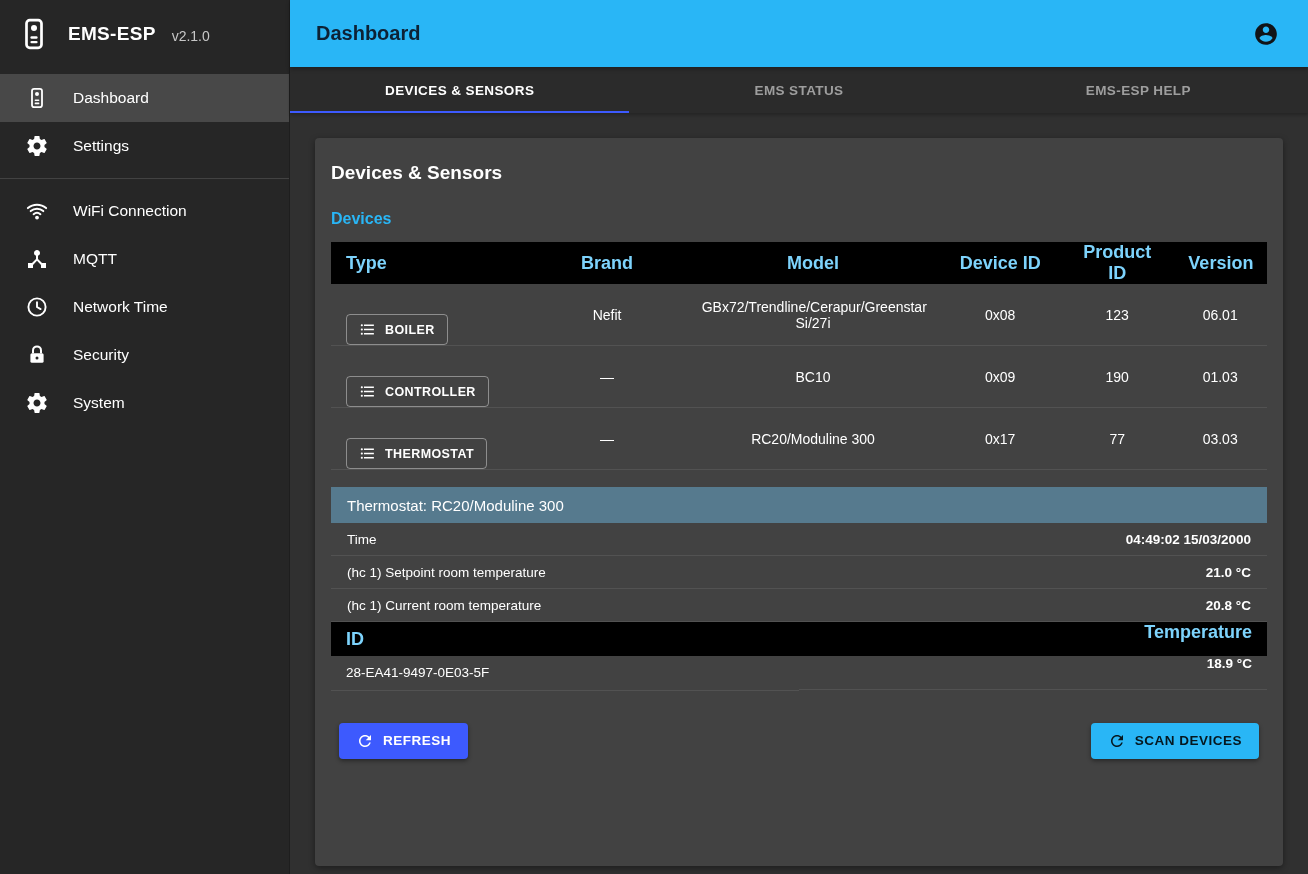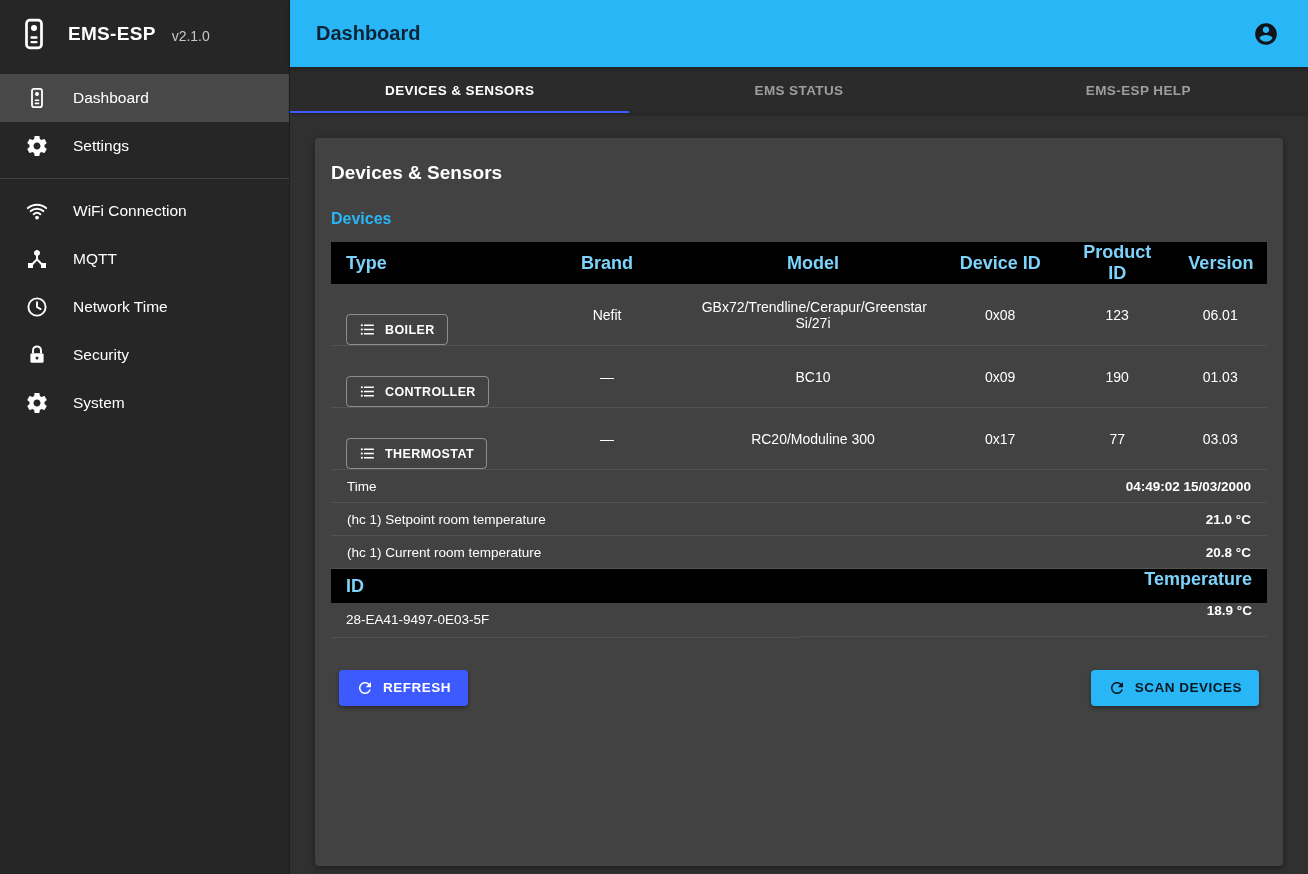--- a/index.html
+++ b/index.html
@@ -282,20 +282,21 @@
               </td>
               <td>—</td>
               <td>RC20/Moduline 300</td>
               <td>0x17</td>
               <td>77</td>
               <td>03.03</td>
             </tr>
           </tbody>
         </table>
 
+        <div class="band">Thermostat: RC20/Moduline 300</div>
 
         <div>
           <div class="kv-row">
             <span class="kv-label">Time</span>
             <span class="kv-value">04:49:02 15/03/2000</span>
           </div>
           <div class="kv-row">
             <span class="kv-label">(hc 1) Setpoint room temperature</span>
             <span class="kv-value">21.0 °C</span>
           </div>

